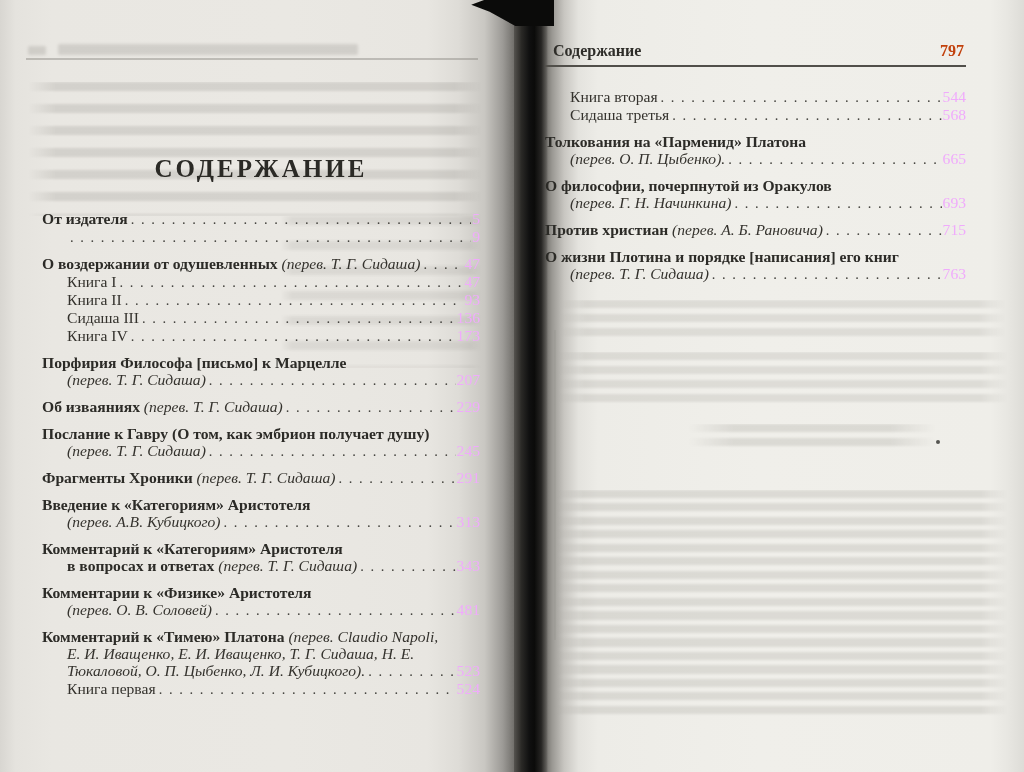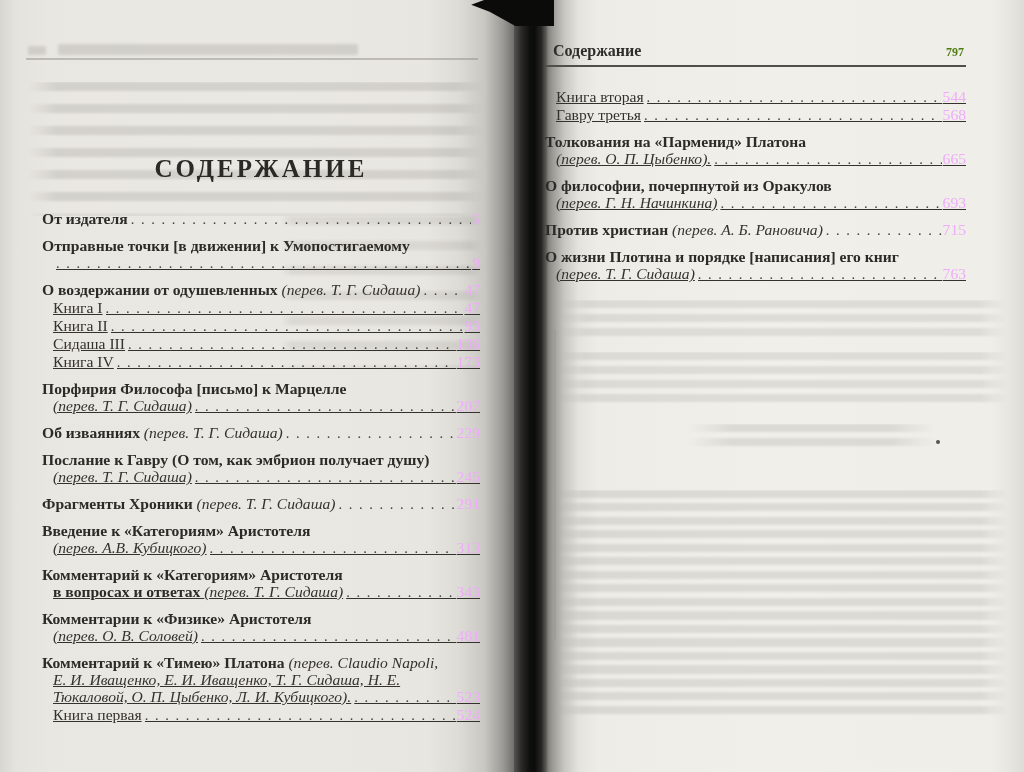--- a/index.html
+++ b/index.html
@@ -40,28 +40,28 @@
   .speck{position:absolute;left:936px;top:440px;width:4px;height:4px;background:#3a3a36;border-radius:50%;opacity:.85;}
   #left-content{position:absolute;left:42px;top:152px;width:438px;}
   #right-content{position:absolute;left:545px;top:42px;width:421px;}
 
   .toc-heading{margin:0 0 24px 0;text-align:center;font-size:25px;line-height:34px;
     font-weight:bold;letter-spacing:3px;color:#2b2a26;}
 
   .rp-header{display:flex;align-items:baseline;justify-content:space-between;
     border-bottom:2px solid #514f4a;padding:0 2px 5px 8px;}
   .rp-title{font-weight:bold;font-size:16px;color:#2e2d29;}
-  .rp-num{font-weight:bold;font-size:12px;color:#4d7c0f;}
+  .rp-num{font-weight:bold;font-size:16px;color:#c2410c;}
 
   .rows{margin-top:0;}
   #right-rows{margin-top:21px;}
   .row{display:flex;align-items:baseline;line-height:17px;font-size:15.6px;
     white-space:nowrap;color:#34322d;}
   .row.gap{margin-top:9px;}
-  .row.ind{padding-left:11px;text-decoration:underline;}
+  .row.ind{padding-left:25px;}
   .b{font-weight:bold;color:#2c2b27;}
   .i{font-style:italic;}
   .rg{}
   .leader{flex:1;min-width:6px;overflow:hidden;white-space:nowrap;margin:0 1px 0 3px;
     color:#45443f;font-size:14.5px;letter-spacing:1.5px;}
   .leader::after{content:". . . . . . . . . . . . . . . . . . . . . . . . . . . . . . . . . . . . . . . . . . . . . . . . . . . . . . . . . . . . . . . . . . . . . . . . . . . .";}
   .pg{text-align:right;color:#f0abfc;}
 </style>
 </head>
 <body>
@@ -89,23 +89,20 @@
   <div class="speck"></div>
 
   <div id="left-content">
     <h1 class="toc-heading">СОДЕРЖАНИЕ</h1>
     <div class="rows" id="left-rows">
         <div class="row">
           <span class="tt"><span class="b">От издателя</span></span>
           <span class="leader"></span>
           <span class="pg">5</span>
         </div>
-        <div class="row gap">
-          <span class="tt"><span class="b">Отправные точки [в движении] к Умопостигаемому</span></span>
-        </div>
         <div class="row ind">
           <span class="leader"></span>
           <span class="pg">9</span>
         </div>
         <div class="row gap">
           <span class="tt"><span class="b">О воздержании от одушевленных </span><span class="i">(перев. Т. Г. Сидаша)</span></span>
           <span class="leader"></span>
           <span class="pg">47</span>
         </div>
         <div class="row ind">
@@ -202,21 +199,21 @@
       <span class="rp-title">Содержание</span>
       <span class="rp-num">797</span>
     </div>
     <div class="rows" id="right-rows">
         <div class="row ind">
           <span class="tt"><span class="rg">Книга вторая</span></span>
           <span class="leader"></span>
           <span class="pg">544</span>
         </div>
         <div class="row ind">
-          <span class="tt"><span class="rg">Гавру третья</span></span>
+          <span class="tt"><span class="rg">Сидаша третья</span></span>
           <span class="leader"></span>
           <span class="pg">568</span>
         </div>
         <div class="row gap">
           <span class="tt"><span class="b">Толкования на «Парменид» Платона</span></span>
         </div>
         <div class="row ind">
           <span class="tt"><span class="i">(перев. О. П. Цыбенко).</span></span>
           <span class="leader"></span>
           <span class="pg">665</span>

